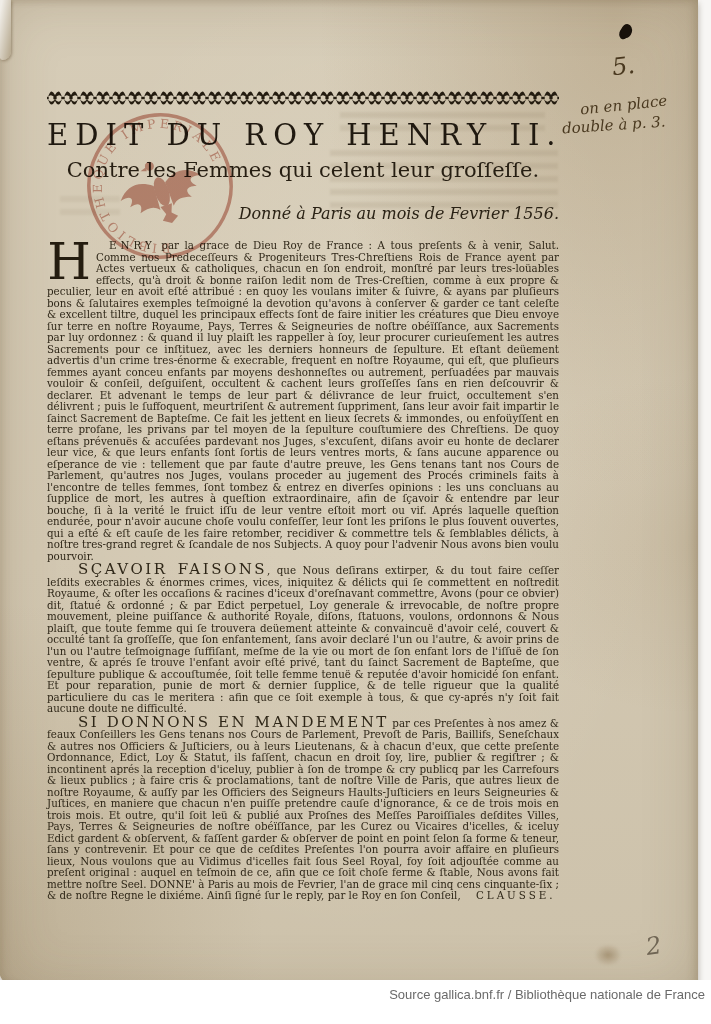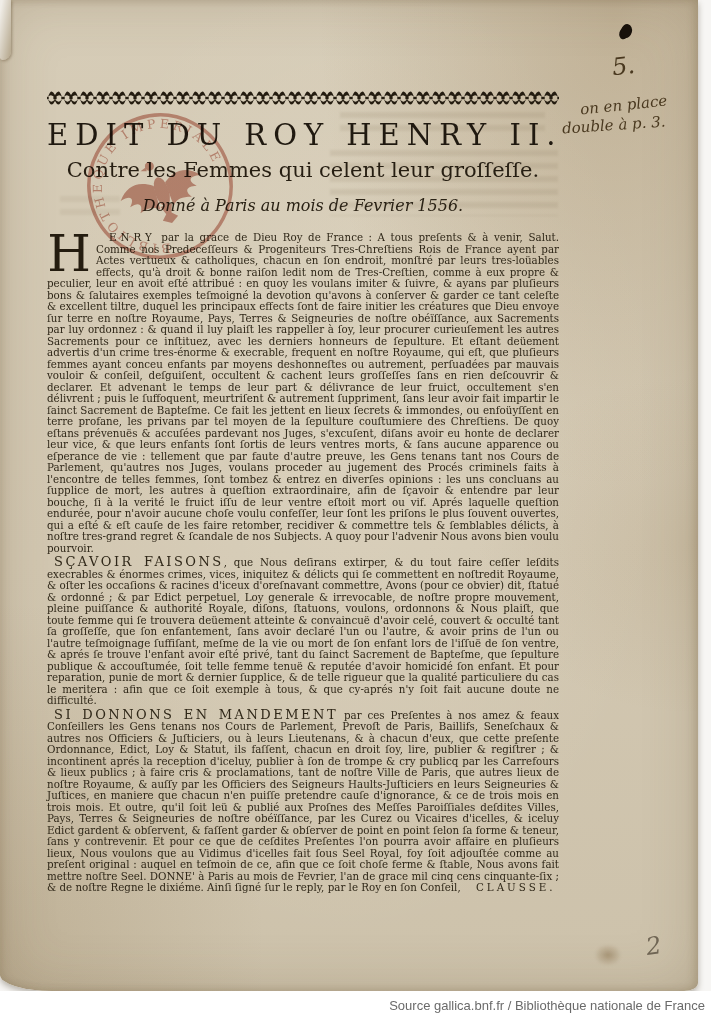--- a/index.html
+++ b/index.html
@@ -35,30 +35,30 @@
   .g2{left:340px;top:112px;width:205px;height:20px;}
   .g3{left:60px;top:196px;width:60px;height:26px;opacity:.10;}
   
   .content{position:absolute;left:47px;top:0;width:512px;color:#2e2517;}
   .ornament{display:block;margin-top:86px;}
   .title{
     margin-top:9px;text-align:right;font-size:29px;line-height:33px;
     letter-spacing:7px;color:#201910;white-space:nowrap;
   }
   .subtitle{margin-top:6px;text-align:center;font-size:21px;line-height:25px;color:#261e12;}
-  .dateline{margin-top:13px;text-align:center;font-size:16px;line-height:20px;font-style:italic;color:#2a2215;}
+  .dateline{margin-top:21px;text-align:right;font-size:16px;line-height:20px;font-style:italic;color:#2a2215;}
   .bodytext{margin-top:16px;font-size:10.3px;line-height:11.5px;text-align:justify;color:#2f2718;}
   .bodytext p{margin:0;}
   .bodytext p + p{margin-top:2px;}
   .dropcap{
     float:left;font-size:50px;line-height:42px;width:44px;height:45px;
     text-align:center;margin:1px 5px 0 0;color:#241c0f;
   }
   .lead-sp{letter-spacing:4px;margin-left:13px;}
-  .lead{letter-spacing:2.5px;font-size:13px;}
+  .lead{letter-spacing:2.5px;font-size:15px;margin-left:24px;}
   .indent{text-indent:7px;}
   .sign{letter-spacing:3px;margin-left:12px;}
   .colophon{
     margin-top:10px;font-style:italic;font-size:10.2px;line-height:12.2px;
     text-indent:14px;padding-right:6px;text-align:justify;color:#332a1a;
   }
   
   .stamp{
     position:absolute;left:82px;top:108px;width:156px;height:156px;
     opacity:.55;mix-blend-mode:multiply;transform:rotate(-18deg);
@@ -74,21 +74,21 @@
     background:#17110a;transform:rotate(14deg);
     box-shadow:-2px 3px 0 -1px #17110a;
   }
   .stain{
     position:absolute;left:594px;top:944px;width:28px;height:22px;border-radius:50%;
     background:radial-gradient(ellipse, rgba(112,82,42,.40), rgba(112,82,42,0) 70%);
     filter:blur(1px);
   }
   
   .footer{
-    position:absolute;left:0;right:0;bottom:0;height:33px;background:#ffffff;
+    position:absolute;left:0;right:0;bottom:0;height:44px;background:#ffffff;
     font-family:"Liberation Sans", sans-serif;font-size:13px;color:#6a6a6a;
     text-align:right;line-height:30px;padding-right:6px;box-sizing:border-box;
   }
 </style>
 </head>
 <body>
 
 <div class="paper">
   <div class="page-curl"></div>
   <div class="ghost g1"></div>

